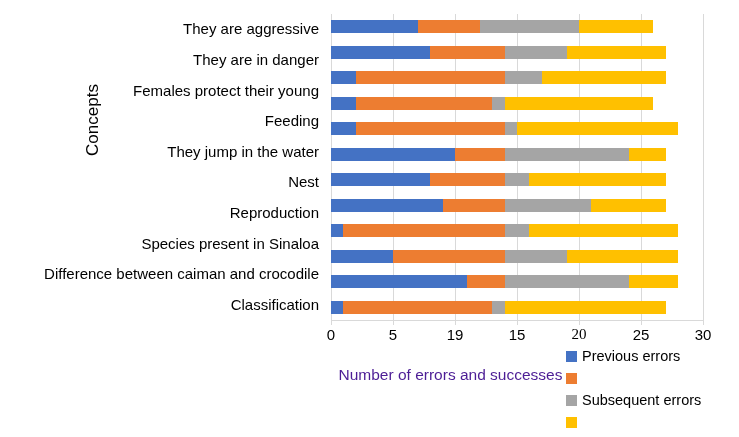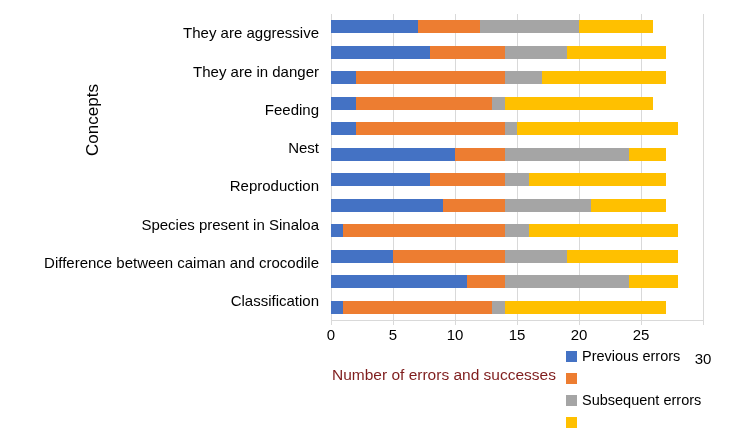--- a/index.html
+++ b/index.html
@@ -117,22 +117,23 @@
     text-align: center;
     font-size: 15px;
     color: #000;
   }
 
   #x-axis-title {
     position: absolute;
     left: 332px;
     top: 366px;
     width: 237px;
+    text-align: center;
     font-size: 15.5px;
-    color: #7f1d1d;
+    color: #4c1d95;
   }
 
   
   #legend {
     position: absolute;
     left: 566px;
     top: 345px;
     width: 175px;
   }
   .legend-item {
@@ -155,21 +156,23 @@
 </head>
 <body>
 
 <div id="chart-root">
 
   <div id="y-axis-title">Concepts</div>
 
   <div id="category-labels">
       <div class="cat-label">They are aggressive</div>
       <div class="cat-label">They are in danger</div>
+      <div class="cat-label">Females protect their young</div>
       <div class="cat-label">Feeding</div>
+      <div class="cat-label">They jump in the water</div>
       <div class="cat-label">Nest</div>
       <div class="cat-label">Reproduction</div>
       <div class="cat-label">Species present in Sinaloa</div>
       <div class="cat-label">Difference between caiman and crocodile</div>
       <div class="cat-label">Classification</div>
     </div>
 
   <div id="plot-area">
     <div id="gridlines">
         <div class="gridline" style="left: 0px;"></div>
@@ -280,29 +283,29 @@
       </div>
   </div>
 
   <div id="x-axis-line"></div>
   <div id="x-axis">
       <div class="xtick" style="left: 331px;"></div>
       <div class="xtick-label" style="left: 331px;">0</div>
       <div class="xtick" style="left: 393px;"></div>
       <div class="xtick-label" style="left: 393px;">5</div>
       <div class="xtick" style="left: 455px;"></div>
-      <div class="xtick-label" style="left: 455px;">10</div>
+      <div class="xtick-label" style="left: 455px;">19</div>
       <div class="xtick" style="left: 517px;"></div>
       <div class="xtick-label" style="left: 517px;">15</div>
       <div class="xtick" style="left: 579px;"></div>
-      <div class="xtick-label" style="left: 579px;">20</div>
+      <div class="xtick-label" style="left: 579px; font-family: Liberation Serif, serif;">20</div>
       <div class="xtick" style="left: 641px;"></div>
       <div class="xtick-label" style="left: 641px;">25</div>
       <div class="xtick" style="left: 703px;"></div>
-      <div class="xtick-label" style="left: 703px; margin-top: 24px;">30</div>
+      <div class="xtick-label" style="left: 703px;">30</div>
     </div>
 
   <div id="x-axis-title">Number of errors and successes</div>
 
   <div id="legend">
       <div class="legend-item">
         <span class="legend-swatch" style="background: rgb(68, 114, 196);"></span>
         <span class="legend-text">Previous errors</span>
       </div>
       <div class="legend-item">

